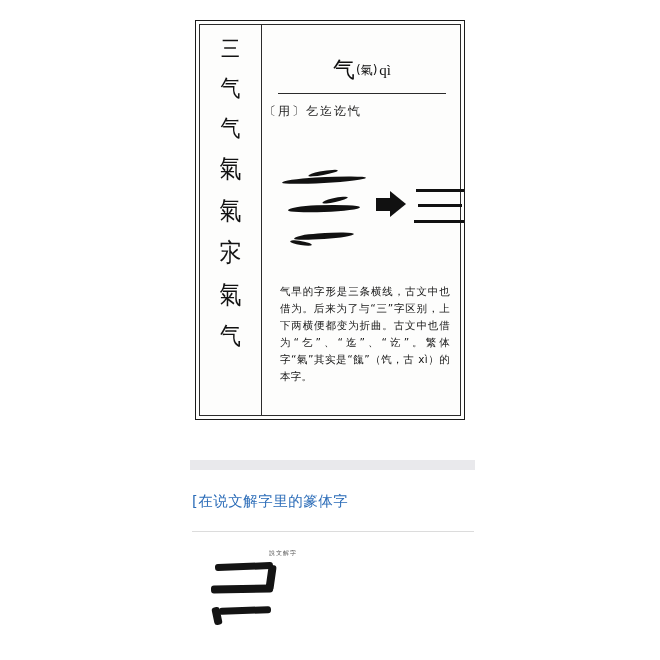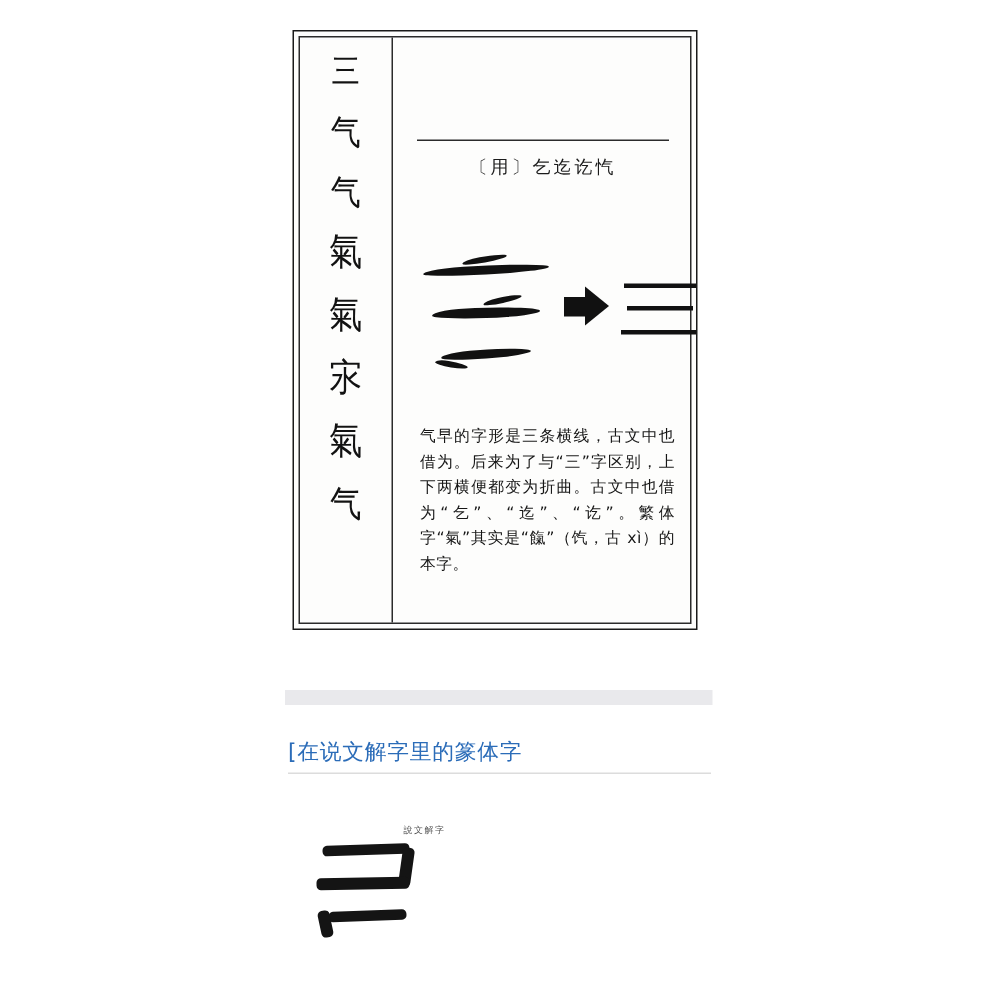--- a/index.html
+++ b/index.html
@@ -118,21 +118,20 @@
     right: 14px;
     top: 68px;
     border-top: 1px solid #2b2b2b;
   }
 
   .usage-row {
     position: absolute;
     left: 0;
     top: 78px;
     width: 100%;
-    text-align: center;
     font-family: "DejaVu Sans", sans-serif;
     font-size: 12px;
     color: #1b1b1b;
     letter-spacing: 2px;
   }
 
   
   .graphic {
     position: absolute;
     left: 0;
@@ -220,21 +219,21 @@
     height: 10px;
     background: #e9e9ec;
   }
 
   
   .section-heading {
     position: absolute;
     left: 192px;
     top: 492px;
     width: 282px;
-    padding-bottom: 4px;
+    padding-bottom: 20px;
     border-bottom: 1px solid #dcdcdc;
     color: #2b6cb8;
     font-size: 14.5px;
     font-family: "DejaVu Sans", sans-serif;
     letter-spacing: 0.5px;
     white-space: nowrap;
   }
 
   
   .specimen {
@@ -277,20 +276,23 @@
       <div class="seal-glyph g3">气</div>
       <div class="seal-glyph g4">氣</div>
       <div class="seal-glyph g5">氣</div>
       <div class="seal-glyph g6">㲾</div>
       <div class="seal-glyph g7">氣</div>
       <div class="seal-glyph g8">气</div>
     </div>
 
     <div class="card-main">
 
+      <div class="headword-row">
+        <span class="headword">气</span><span class="headword-variant">(氣)</span><span class="headword-pinyin">qì</span>
+      </div>
 
       <div class="rule"></div>
 
       <div class="usage-row">〔用〕乞迄讫忾</div>
 
       <div class="graphic">
         <div class="brush-glyph">
           <div class="stroke s1"></div>
           <div class="stroke s1b"></div>
           <div class="stroke s2"></div>

